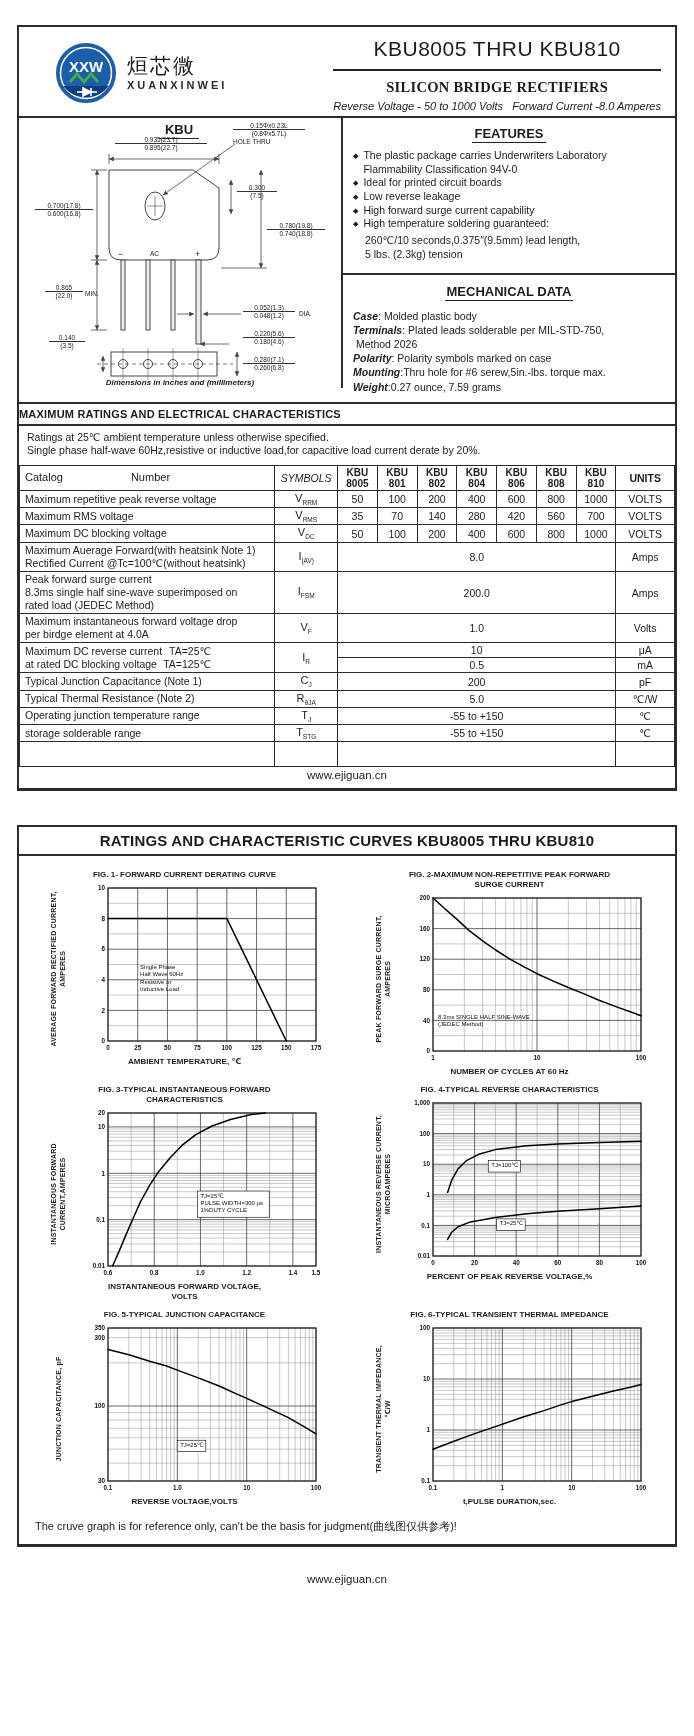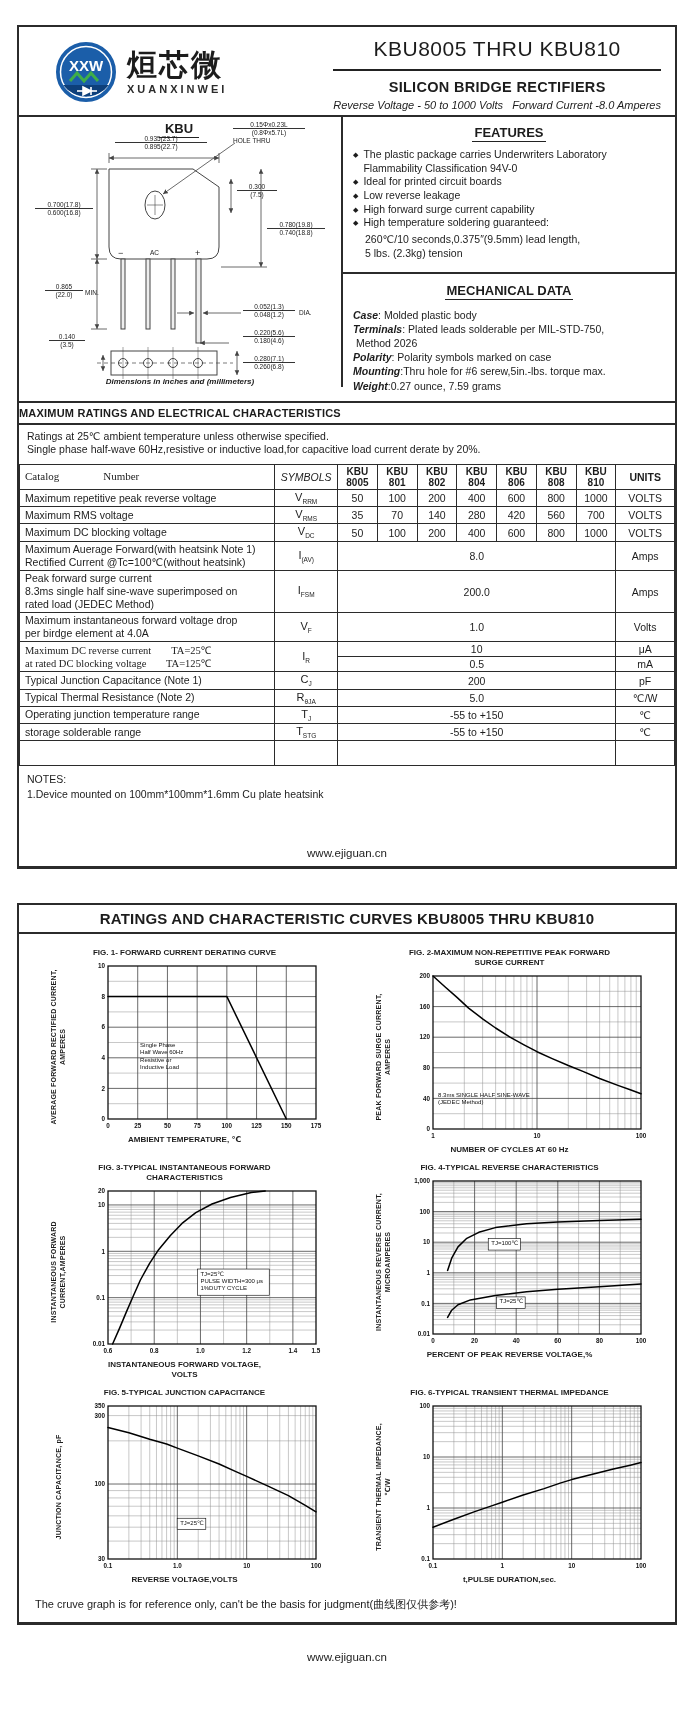--- a/index.html
+++ b/index.html
@@ -5,25 +5,25 @@
   html,body{margin:0;padding:0;background:#fff;}
   body{font-family:"Liberation Sans","DejaVu Sans",sans-serif;color:#1c1c1c;}
   .sheet{width:694px;height:1736px;background:#fff;overflow:hidden;position:relative;}
   .block{margin:0 17px;border:2px solid #2b2b2b;border-bottom-width:3px;background:#fff;}
   .block1{margin-top:25px;}
   .block2{margin-top:34px;}
 
   
   .hdr{display:flex;border-bottom:2px solid #2b2b2b;}
   .logo-area{width:292px;display:flex;align-items:center;gap:10px;padding:12px 4px 10px 36px;}
-  .logo-cn{font-size:30px;font-weight:bold;letter-spacing:2px;line-height:1;}
+  .logo-cn{font-size:21px;font-weight:normal;letter-spacing:2px;line-height:1;}
   .logo-en{font-size:11px;font-weight:bold;letter-spacing:3px;color:#2b2b2b;margin-top:3px;}
   .title-area{flex:1;text-align:center;padding:10px 14px 4px;}
   .main-title{font-size:21px;font-weight:normal;letter-spacing:.5px;border-bottom:2px solid #222;padding-bottom:8px;margin-bottom:8px;}
-  .sub-title{font-size:14.5px;font-weight:bold;letter-spacing:.3px;}
+  .sub-title{font-size:14.5px;font-weight:bold;letter-spacing:.3px;font-family:Liberation Serif, serif;}
   .tagline{font-size:11px;font-style:italic;margin-top:4px;white-space:pre;}
 
   
   .cols{display:flex;border-bottom:2px solid #2b2b2b;}
   .col-left{width:322px;border-right:2px solid #2b2b2b;position:relative;height:270px;flex:none;}
   .col-right{flex:1;display:flex;flex-direction:column;}
   .features{border-bottom:2px solid #2b2b2b;padding:2px 10px 12px;}
   .box-head{text-align:center;font-weight:bold;font-size:13px;margin:6px 0 8px;}
   .box-head span{border-bottom:1.5px solid #222;padding:0 2px 1px;}
   .feat{display:flex;gap:5px;font-size:10.5px;line-height:1.3;}
@@ -39,28 +39,28 @@
   .dim .top{border-bottom:.8px solid #333;padding:0 1px;}
   .dim-note{position:absolute;font-size:6.5px;color:#222;}
   .pkg-caption{position:absolute;bottom:1px;left:0;right:0;text-align:center;font-style:italic;font-size:8px;font-weight:bold;}
 
   
   .rat-head{border-bottom:2px solid #2b2b2b;text-align:left;font-weight:bold;font-size:11px;padding:4px 0;letter-spacing:.2px;}
   .rat-notes{font-size:10.5px;line-height:1.3;padding:5px 8px 4px;}
   table.rt{width:100%;border-collapse:collapse;table-layout:fixed;margin-top:3px;}
   table.rt td{border:1px solid #2b2b2b;font-size:10.5px;padding:1px 3px;text-align:center;vertical-align:middle;}
   table.rt td.lab{text-align:left;padding-left:5px;line-height:1.25;}
-  .cat-hd{display:flex;gap:44px;font-size:11px;font-family:Liberation Serif, serif;}
+  .cat-hd{display:flex;gap:68px;font-size:11px;}
   .sym-hd{font-style:italic;font-size:9px;}
   .part-hd div{line-height:1.1;font-weight:bold;font-size:10px;}
   .units-hd{font-weight:bold;font-size:11px;}
   .symtxt{font-size:11px;}
   .symtxt sub{font-size:6.5px;}
   td.val{font-size:11px;}
-  .split{display:flex;justify-content:space-between;padding-right:60px;font-family:Liberation Serif, serif;}
+  .split{display:flex;justify-content:space-between;padding-right:60px;}
   td.tail{border-bottom:none;height:22px;}
   .notes{font-size:10.5px;padding:6px 8px 42px;line-height:1.45;}
   .footer1{text-align:center;font-size:11.5px;padding:2px 0 7px;}
 
   
   .curves-head{text-align:center;font-weight:bold;font-size:15px;padding:5px 0;border-bottom:2px solid #2b2b2b;letter-spacing:.2px;}
   .figs{display:grid;grid-template-columns:1fr 1fr;gap:8px 2px;padding:14px 4px 0;}
   .fig{width:100%;}
   .fig-title{font-weight:bold;font-size:8px;text-align:center;margin-bottom:2px;line-height:1.25;}
   .fig-main{display:flex;align-items:center;justify-content:center;}
@@ -423,24 +423,20 @@
       </tr>
       <tr>
         <td class="tail"></td>
             <td class="tail"></td>
             <td class="tail" colspan="7"></td>
             <td class="tail"></td>
       </tr>
     </tbody>
       </table>
 
-    <div class="notes">
-      <div>NOTES:</div>
-      <div>1.Device mounted on 100mm*100mm*1.6mm Cu plate heatsink</div>
-    </div>
     <div class="footer1">www.ejiguan.cn</div>
   </div>
 
   <div class="block block2">
     <div class="curves-head">RATINGS AND CHARACTERISTIC CURVES KBU8005 THRU KBU810</div>
     <div class="figs">
       <div class="fig">
           <div class="fig-title">
             <div>FIG. 1- FORWARD CURRENT DERATING CURVE</div>
           </div>

